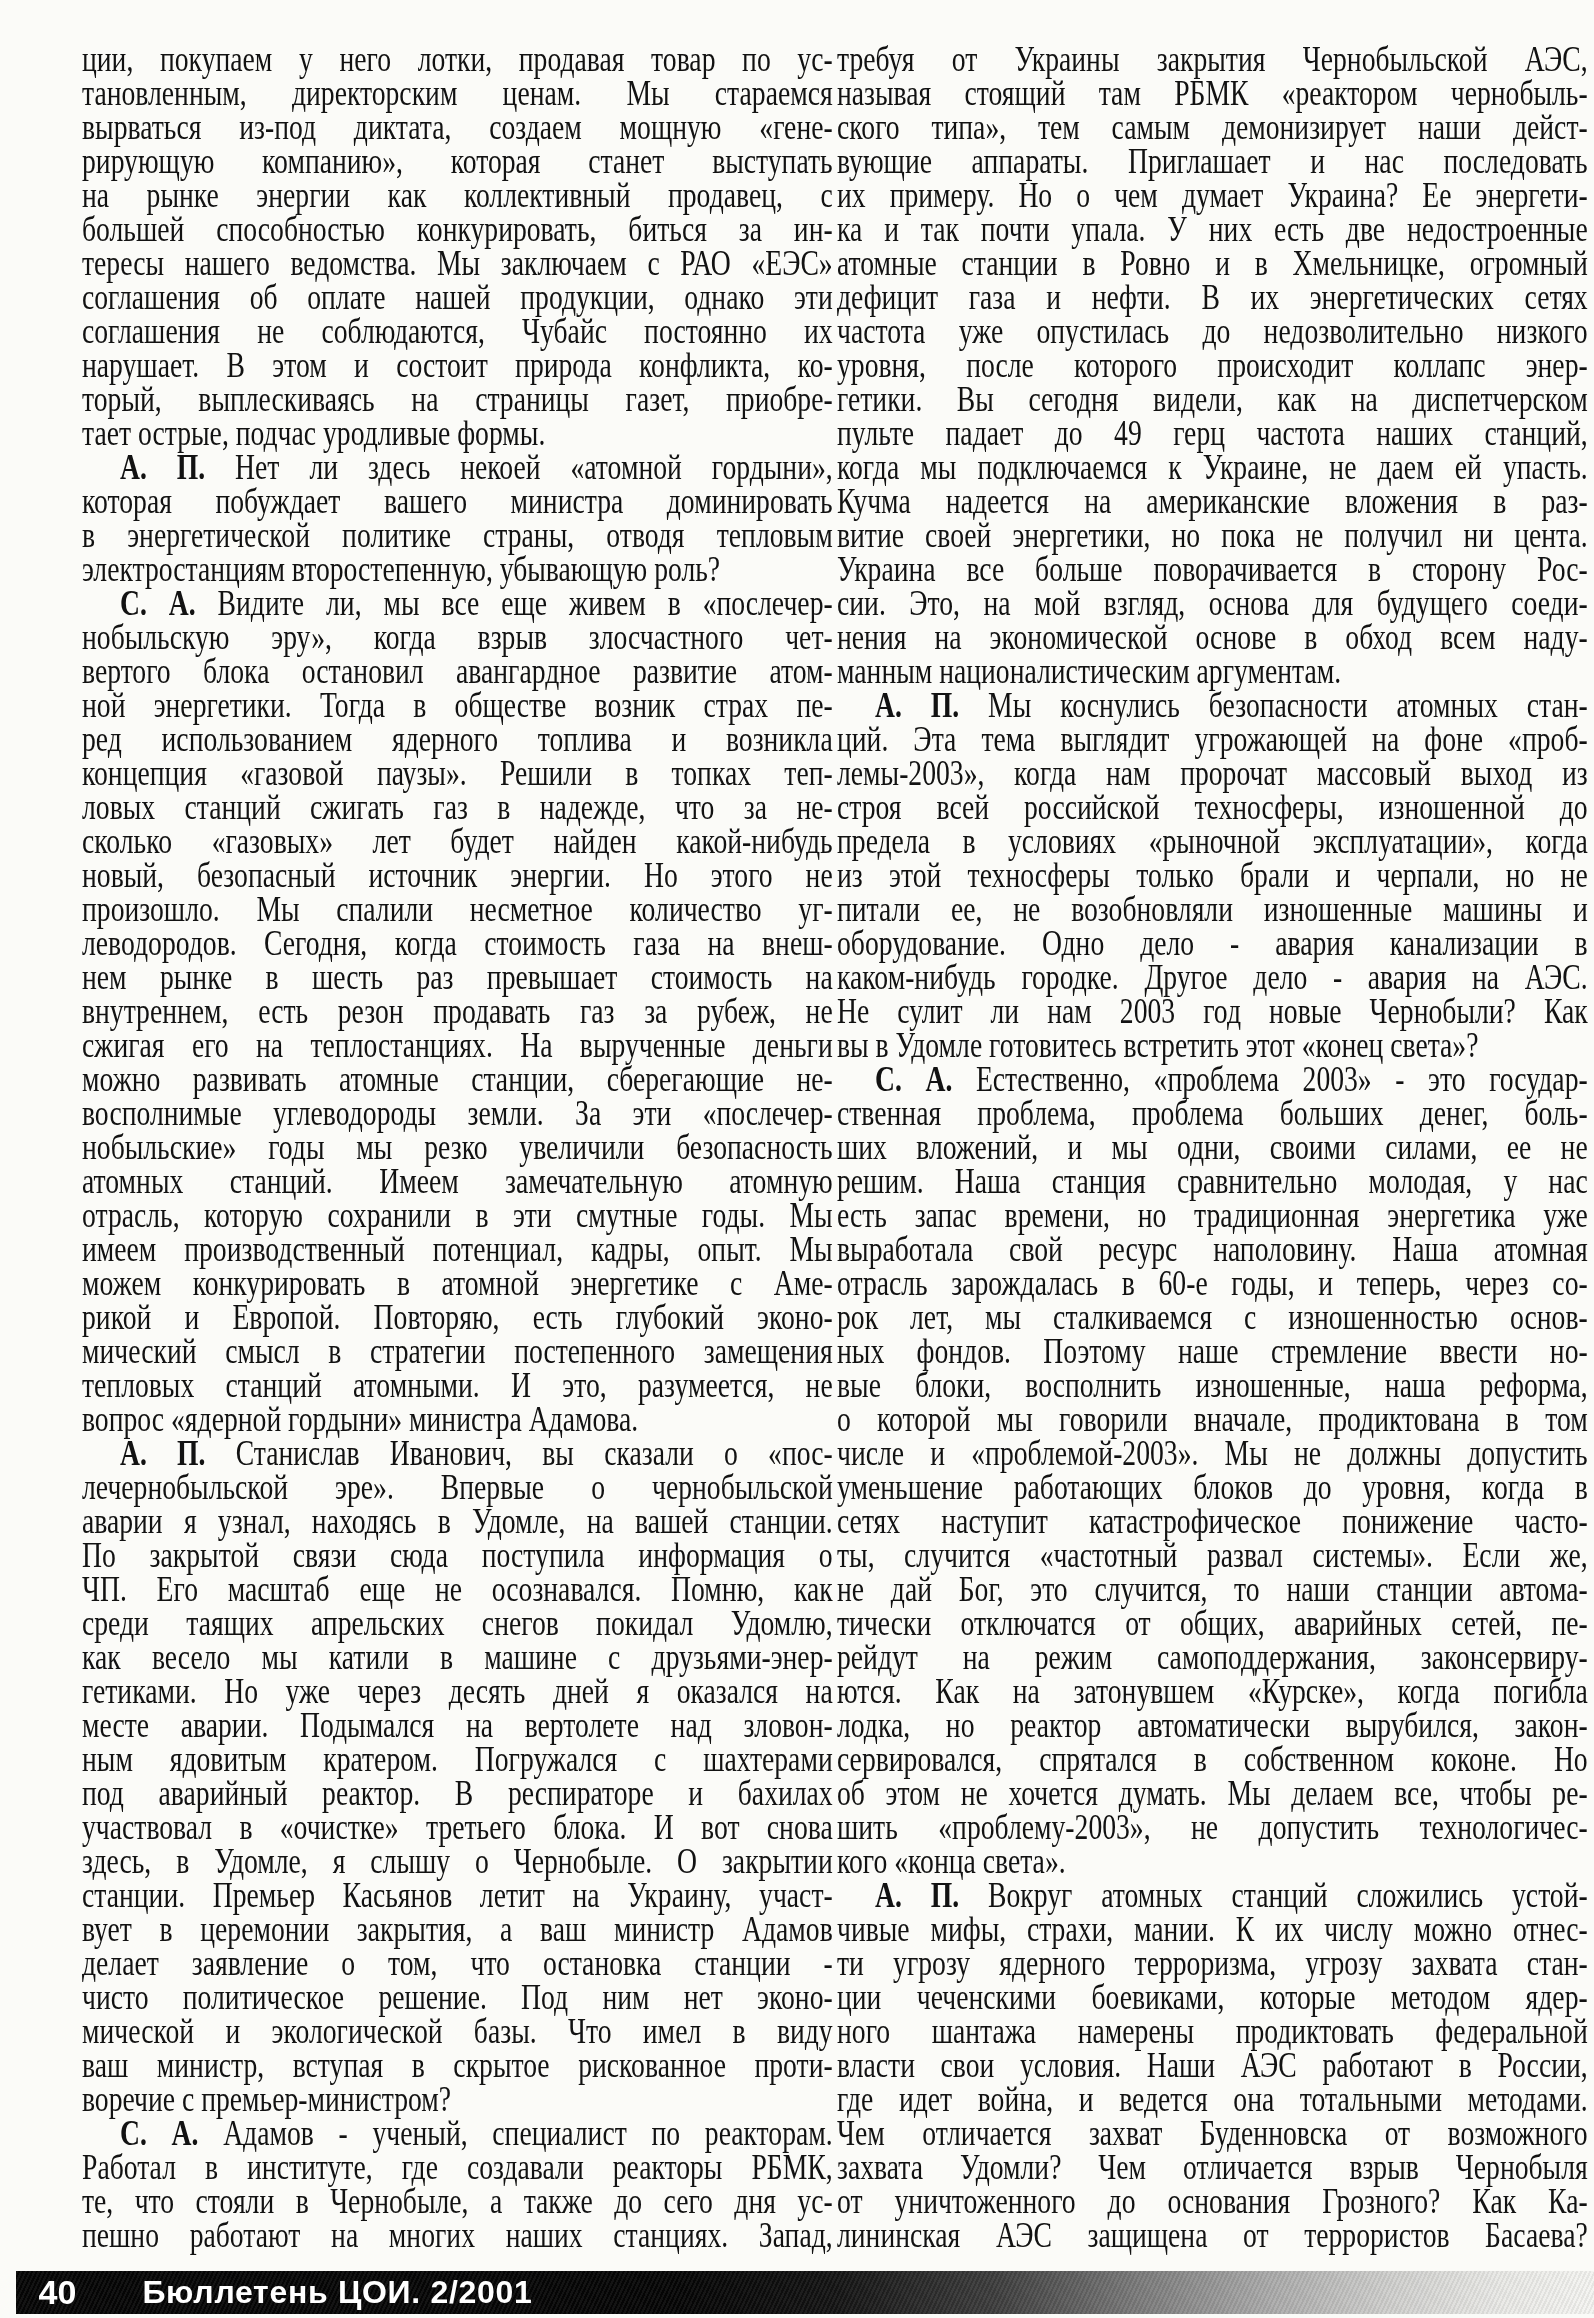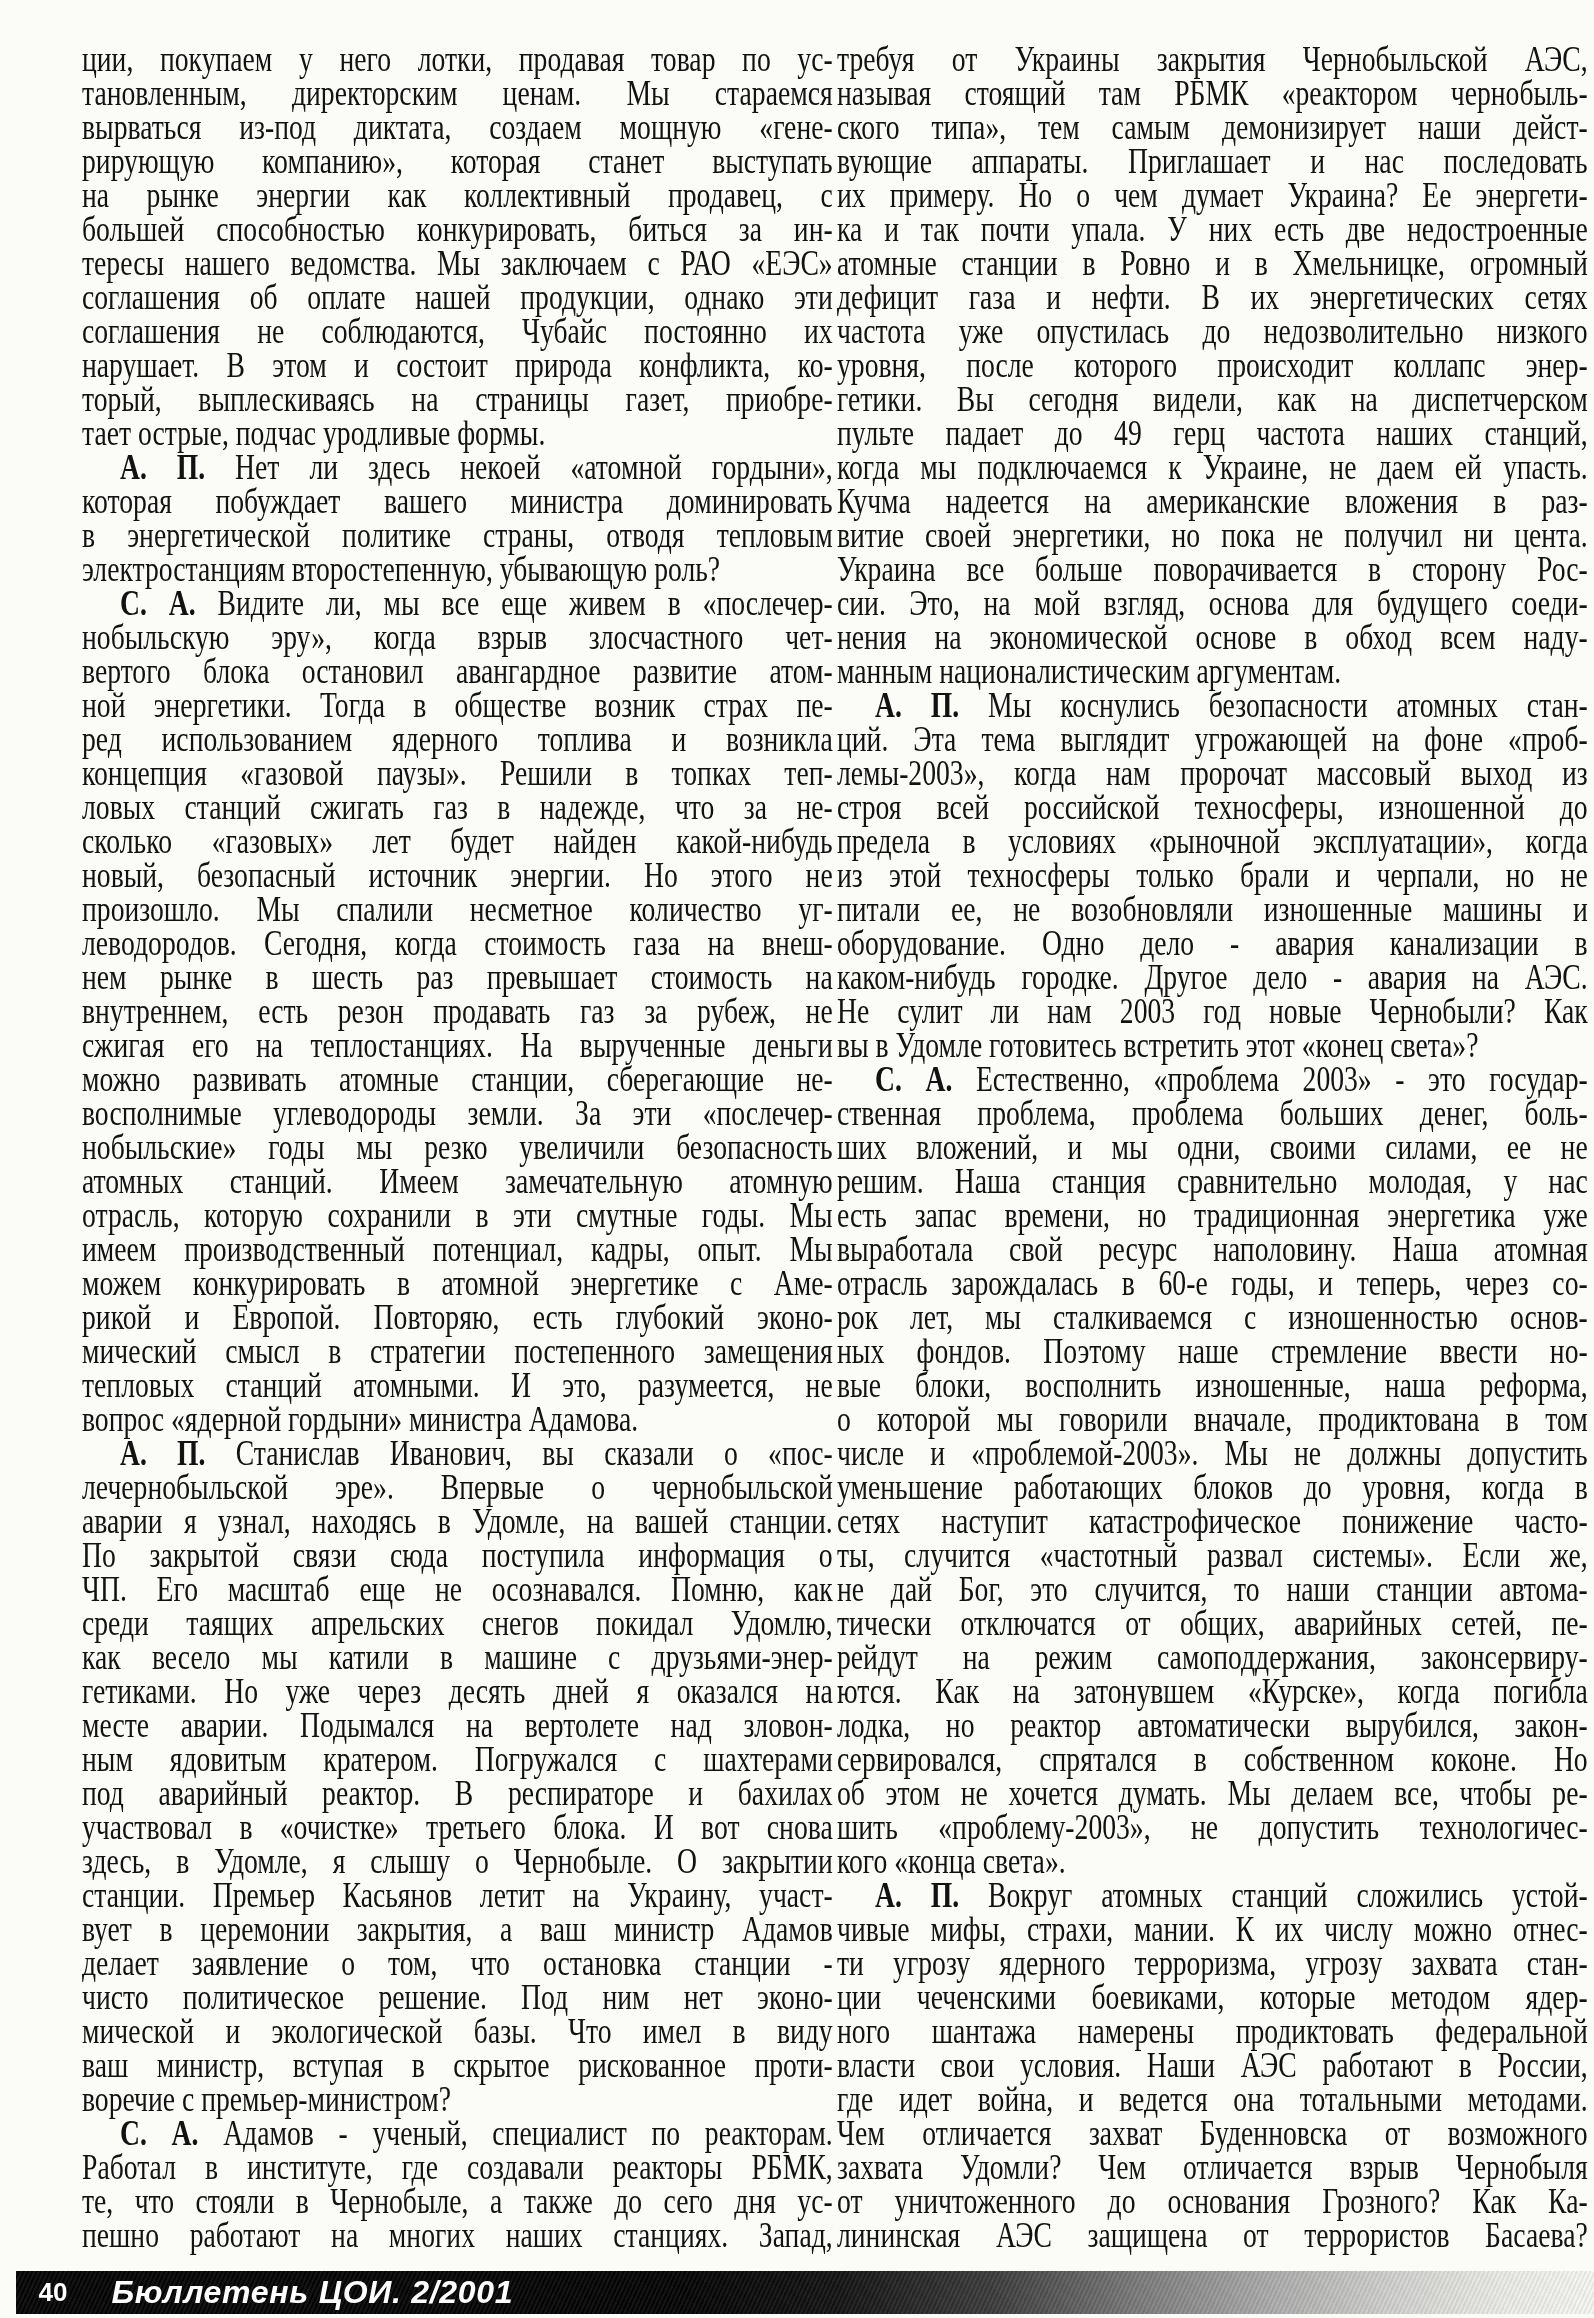--- a/index.html
+++ b/index.html
@@ -41,22 +41,22 @@
     display:flex; align-items:center;
     color:#ffffff;
     font-family:"Liberation Sans", sans-serif;
     font-weight:bold;
     background-image:
       repeating-linear-gradient(115deg, rgba(255,255,255,0.06) 0 2px, rgba(0,0,0,0.06) 2px 4px),
       linear-gradient(to right,
         #050505 0%, #050505 42%, #141414 52%, #3d3d3d 62%,
         #7a7a7a 71%, #a8a8a8 79%, #cfcfcd 87%, #e9e9e6 94%, #f4f4f1 100%);
   }
-  #footer-num{ font-size:26px; margin-left:22.6px; }
-  #footer-title{ font-size:32px; margin-left:44px; letter-spacing:0.7px;font-style:italic; }
+  #footer-num{ font-size:34px; margin-left:22.6px; }
+  #footer-title{ font-size:32px; margin-left:66px; letter-spacing:0.7px; }
 </style>
 </head>
 <body>
 
 <div class="page">
 
   <div class="col" id="col-left">
     <div class="col-inner" id="col-left-inner">
         <div class="line fill">ции, покупаем у него лотки, продавая товар по ус-</div>
         <div class="line fill">тановленным, директорским ценам. Мы стараемся</div>

